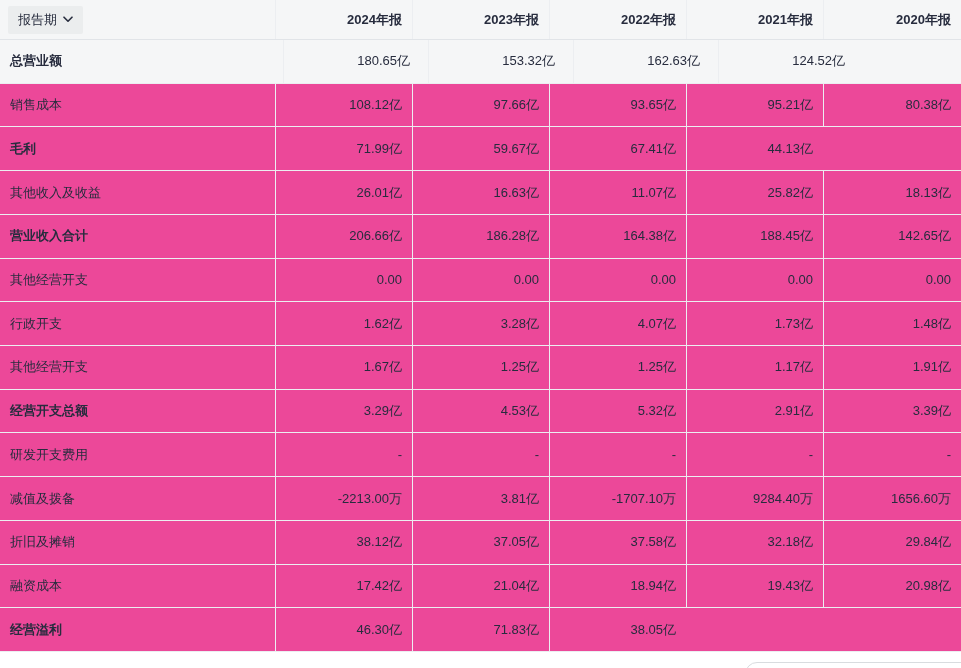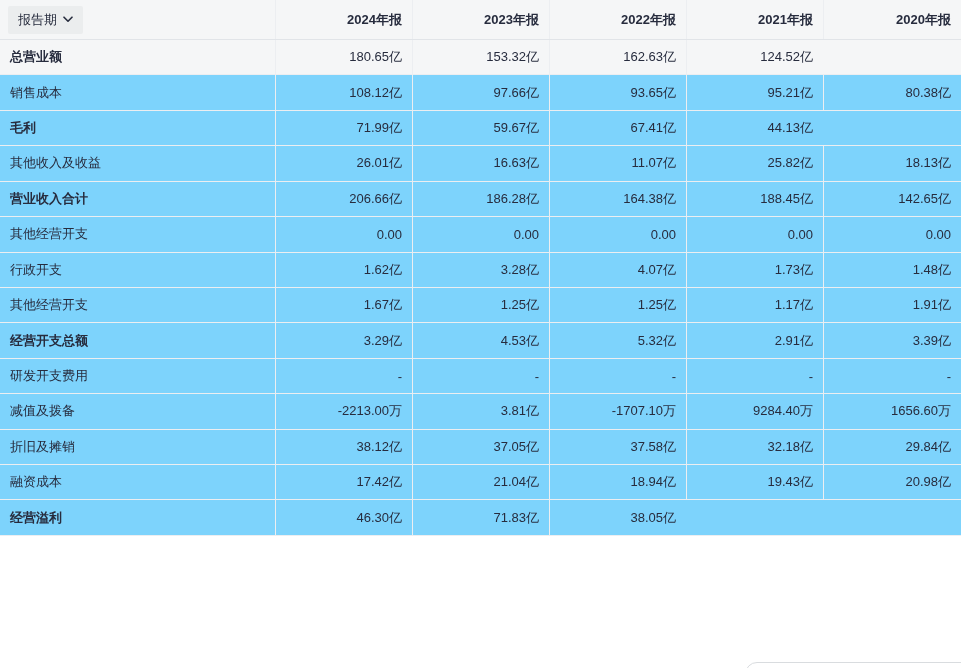--- a/index.html
+++ b/index.html
@@ -11,36 +11,36 @@
     --btn-bg:#ebedee;
   }
   *{box-sizing:border-box;margin:0;padding:0;}
   html,body{width:961px;height:668px;overflow:hidden;background:#fff;}
   body{
     font-family:"Liberation Sans","DejaVu Sans",sans-serif;
     color:var(--text);
     position:relative;
   }
   .fin-table{
-    width:961px;height:536px;
+    width:961px;height:652px;
     display:flex;flex-direction:column;border-radius:15px;
   }
   .row{
     display:grid;
     grid-template-columns:275px 137px 137px 137px 137px 138px;
     border-bottom:1px solid var(--border);
-    background:#7dd3fc;
+    background:#ec4899;
   }
   .row.header{
     height:40px;flex:0 0 40px;
     background:var(--header-bg);
     border-bottom:1px solid var(--header-border);
   }
   .row.data{flex:1 1 auto;}
-  .row.hl{background:var(--hl-bg);}
+  .row.hl{background:var(--hl-bg);gap:8px;}
   .cell{
     display:flex;align-items:center;
     font-size:13px;
     min-width:0;
     white-space:nowrap;
   }
   .cell.label{
     justify-content:flex-start;
     padding-left:10px;
   }

